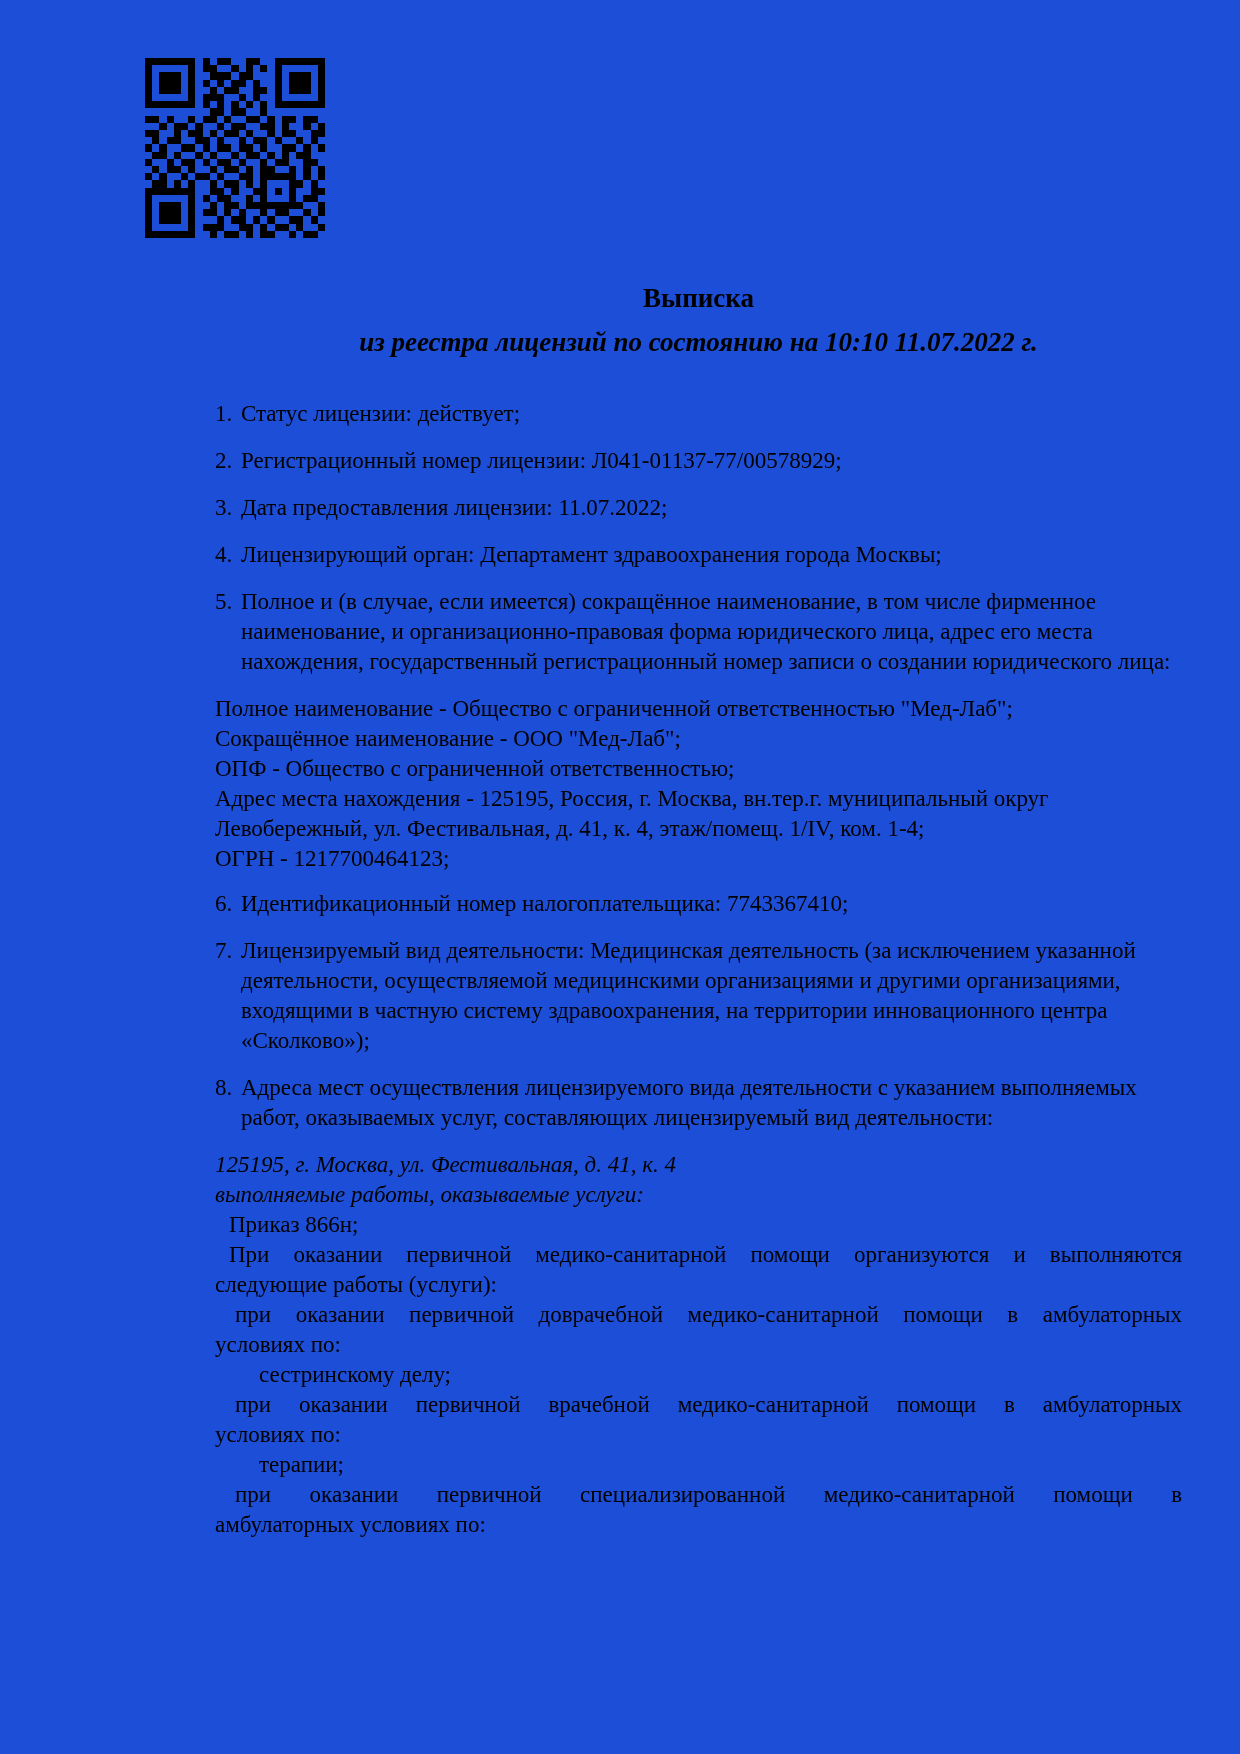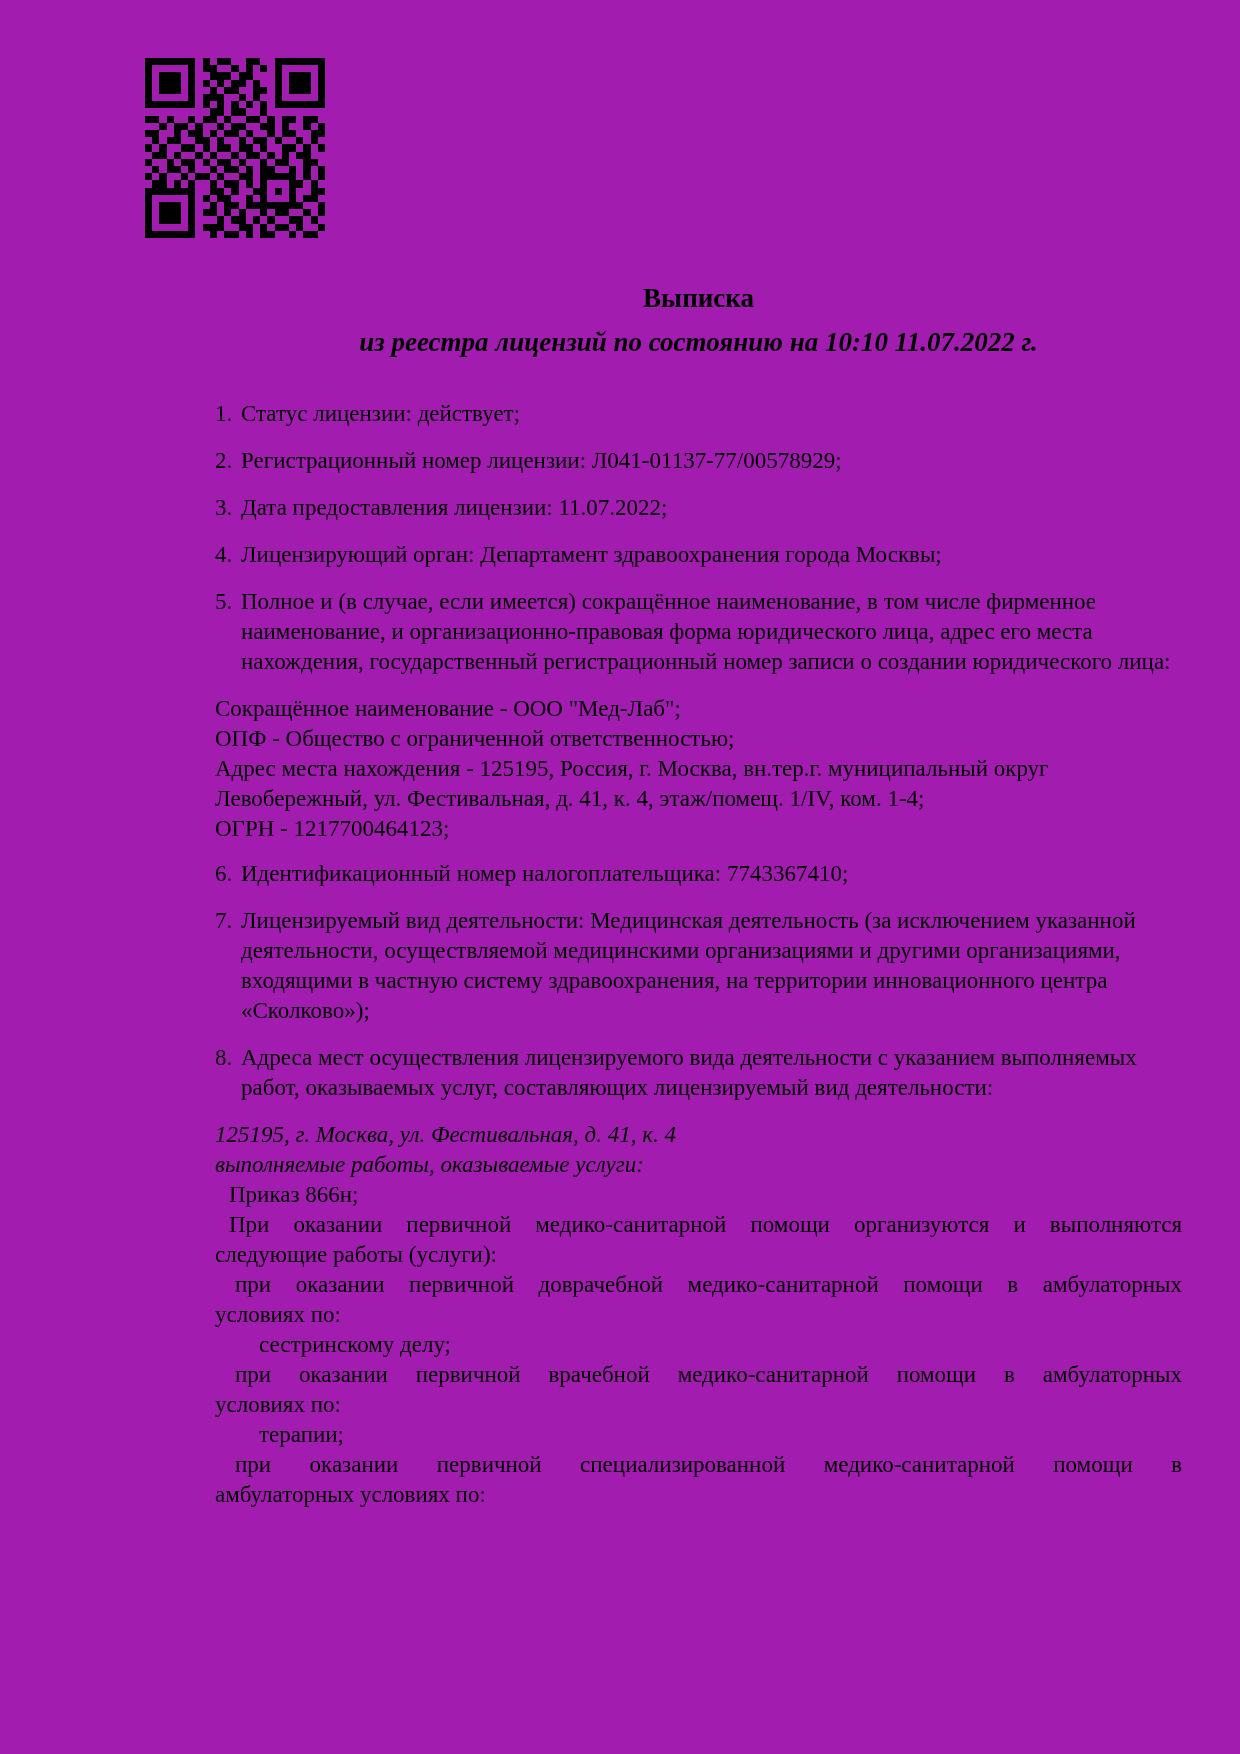--- a/index.html
+++ b/index.html
@@ -1,20 +1,20 @@
 <!DOCTYPE html>
 <html><head>
 <meta charset="utf-8">
 <style>
   html, body { margin: 0; padding: 0; background: #ffffff; }
   .page {
     position: relative;
     width: 1240px;
     height: 1754px;
-    background: #a21caf;
+    background: #1d4ed8;
     overflow: hidden;
     font-family: "Liberation Serif", serif;
     color: #000000;
   }
   .qr {
     position: absolute;
     left: 145px;
     top: 58px;
     width: 180px;
     height: 180px;
@@ -413,20 +413,21 @@
     <div class="item">
       <span class="num">4.</span>
       <span class="text">Лицензирующий орган: Департамент здравоохранения города Москвы;</span>
     </div>
     <div class="item">
       <span class="num">5.</span>
       <span class="text">Полное и (в случае, если имеется) сокращённое наименование, в том числе фирменное наименование, и организационно-правовая форма юридического лица, адрес его места нахождения, государственный регистрационный номер записи о создании юридического лица:</span>
     </div>
 
     <div class="org-block">
+      <div class="org-line">Полное наименование - Общество с ограниченной ответственностью "Мед-Лаб";</div>
       <div class="org-line">Сокращённое наименование - ООО "Мед-Лаб";</div>
       <div class="org-line">ОПФ - Общество с ограниченной ответственностью;</div>
       <div class="org-line">Адрес места нахождения - 125195, Россия, г. Москва, вн.тер.г. муниципальный округ Левобережный, ул. Фестивальная, д. 41, к. 4, этаж/помещ. 1/IV, ком. 1-4;</div>
       <div class="org-line">ОГРН - 1217700464123;</div>
     </div>
 
     <div class="item">
       <span class="num">6.</span>
       <span class="text">Идентификационный номер налогоплательщика: 7743367410;</span>
     </div>

